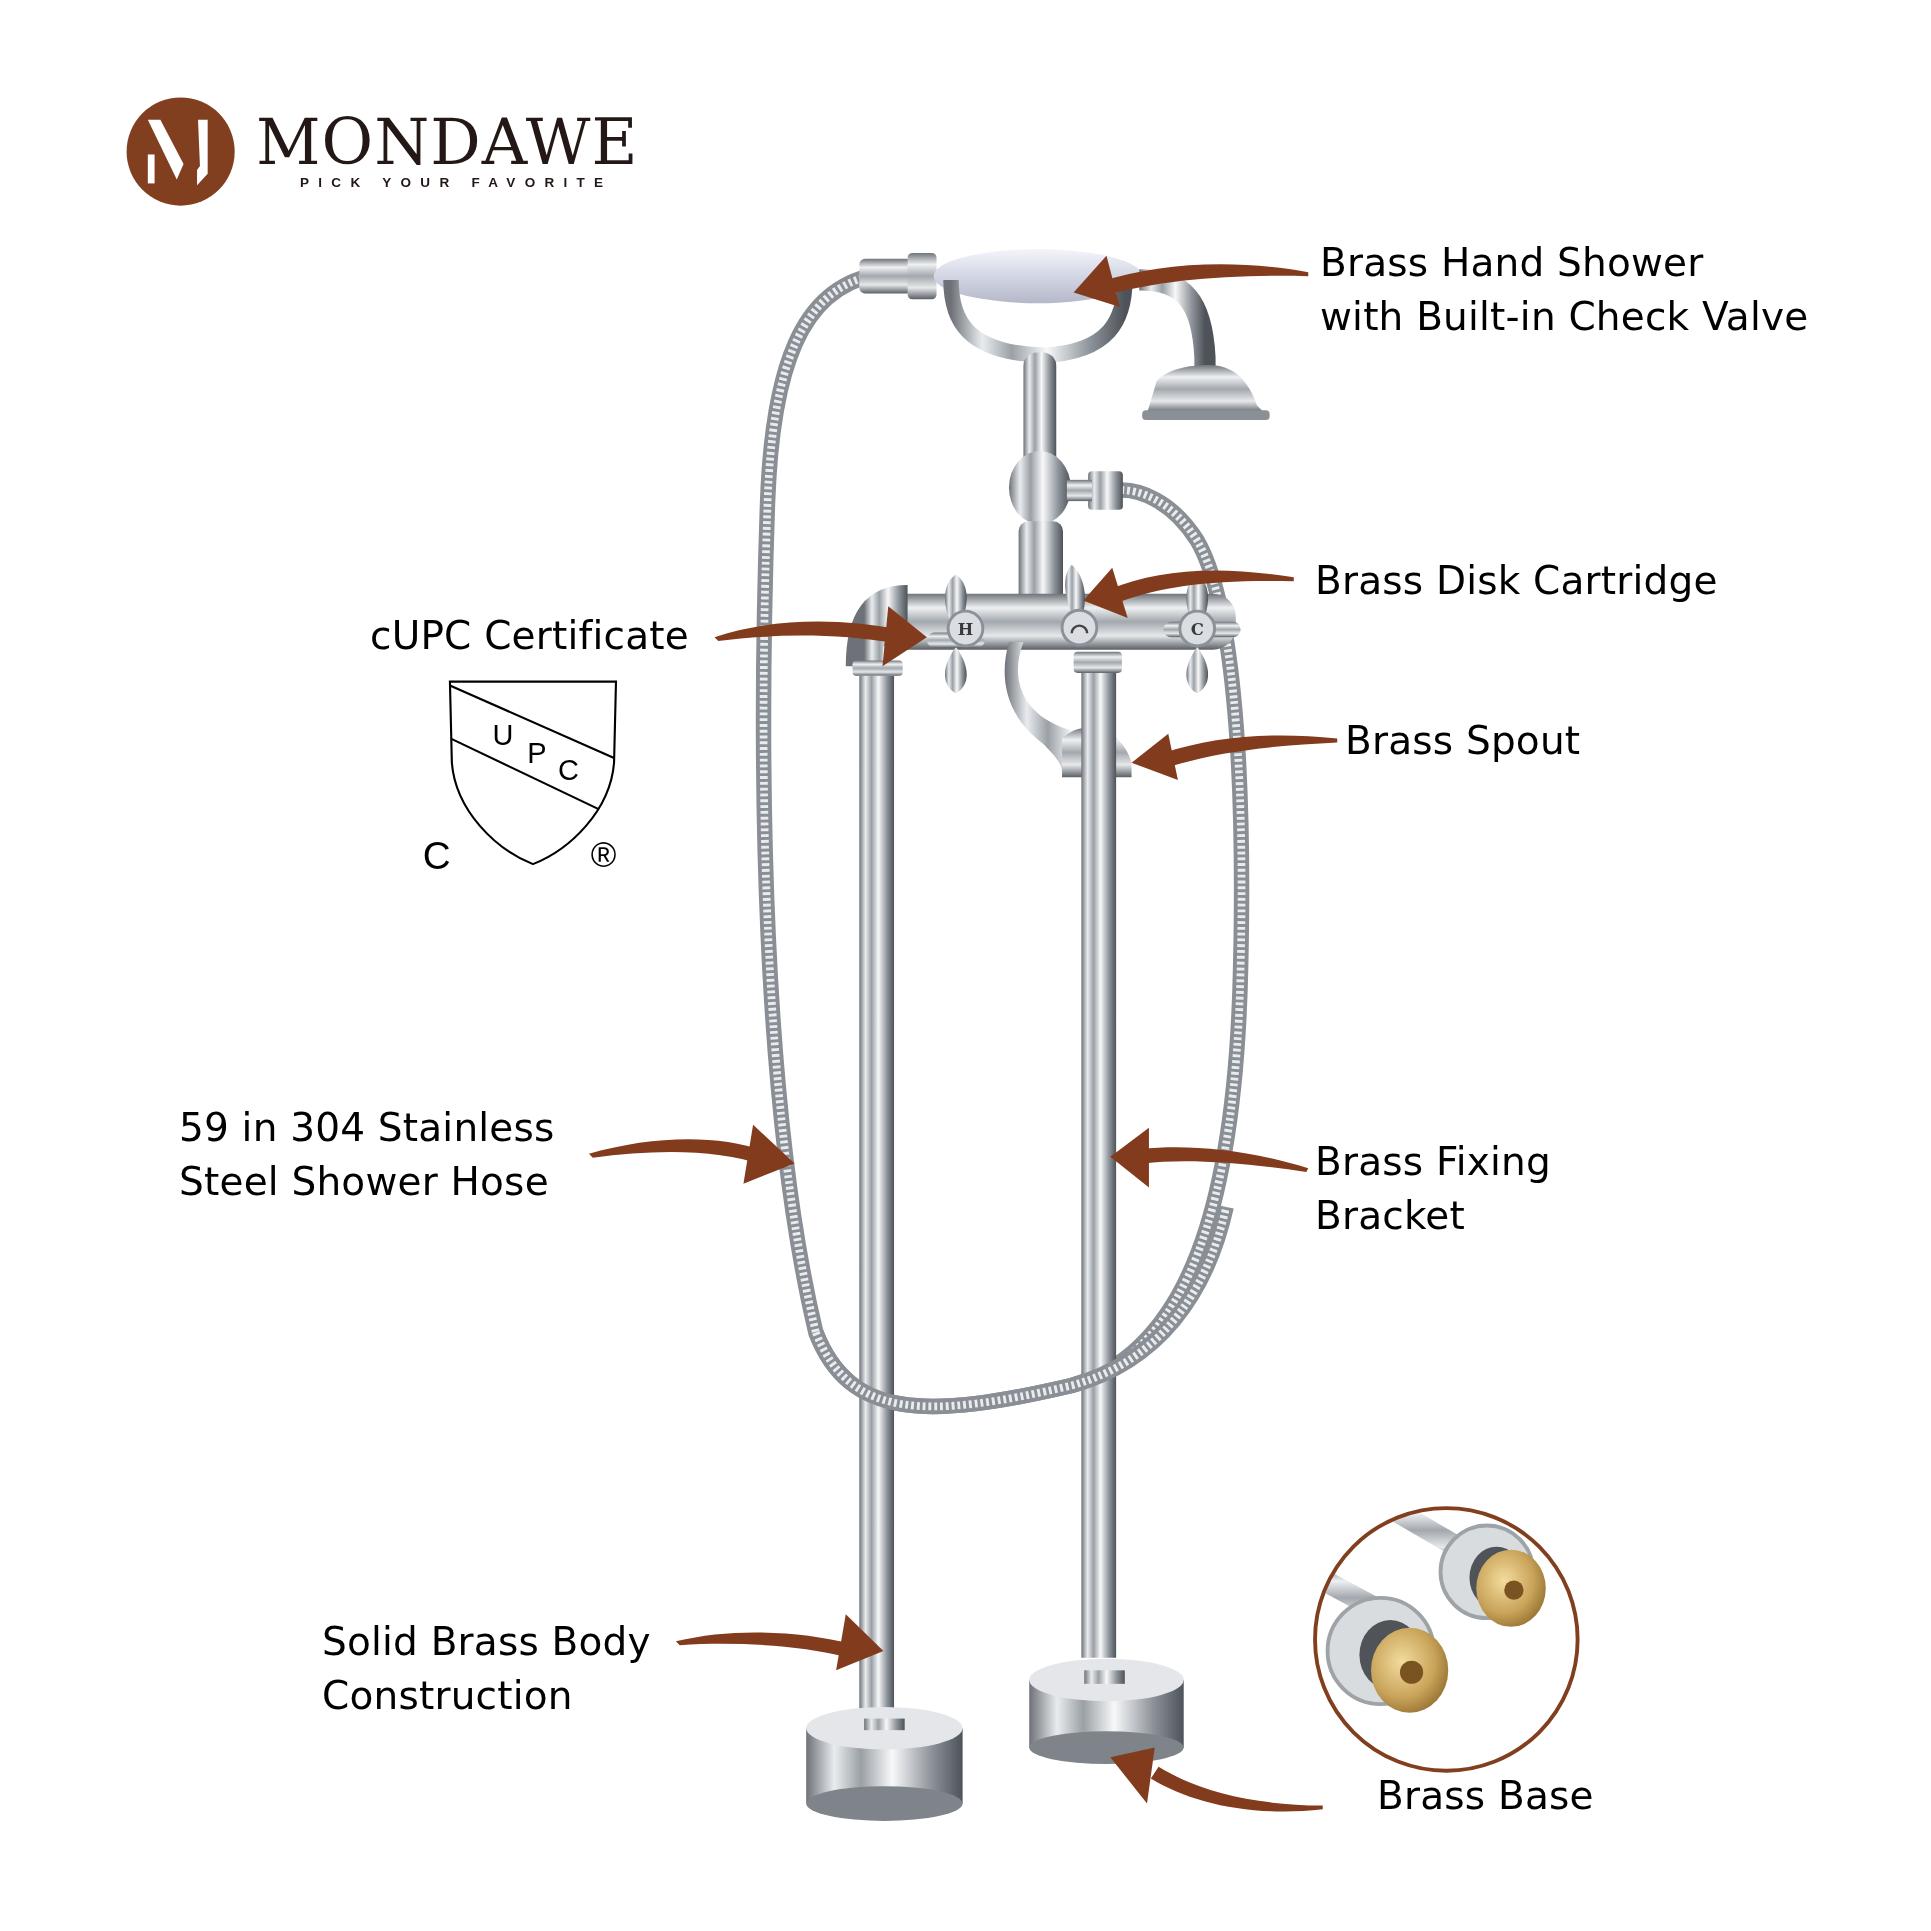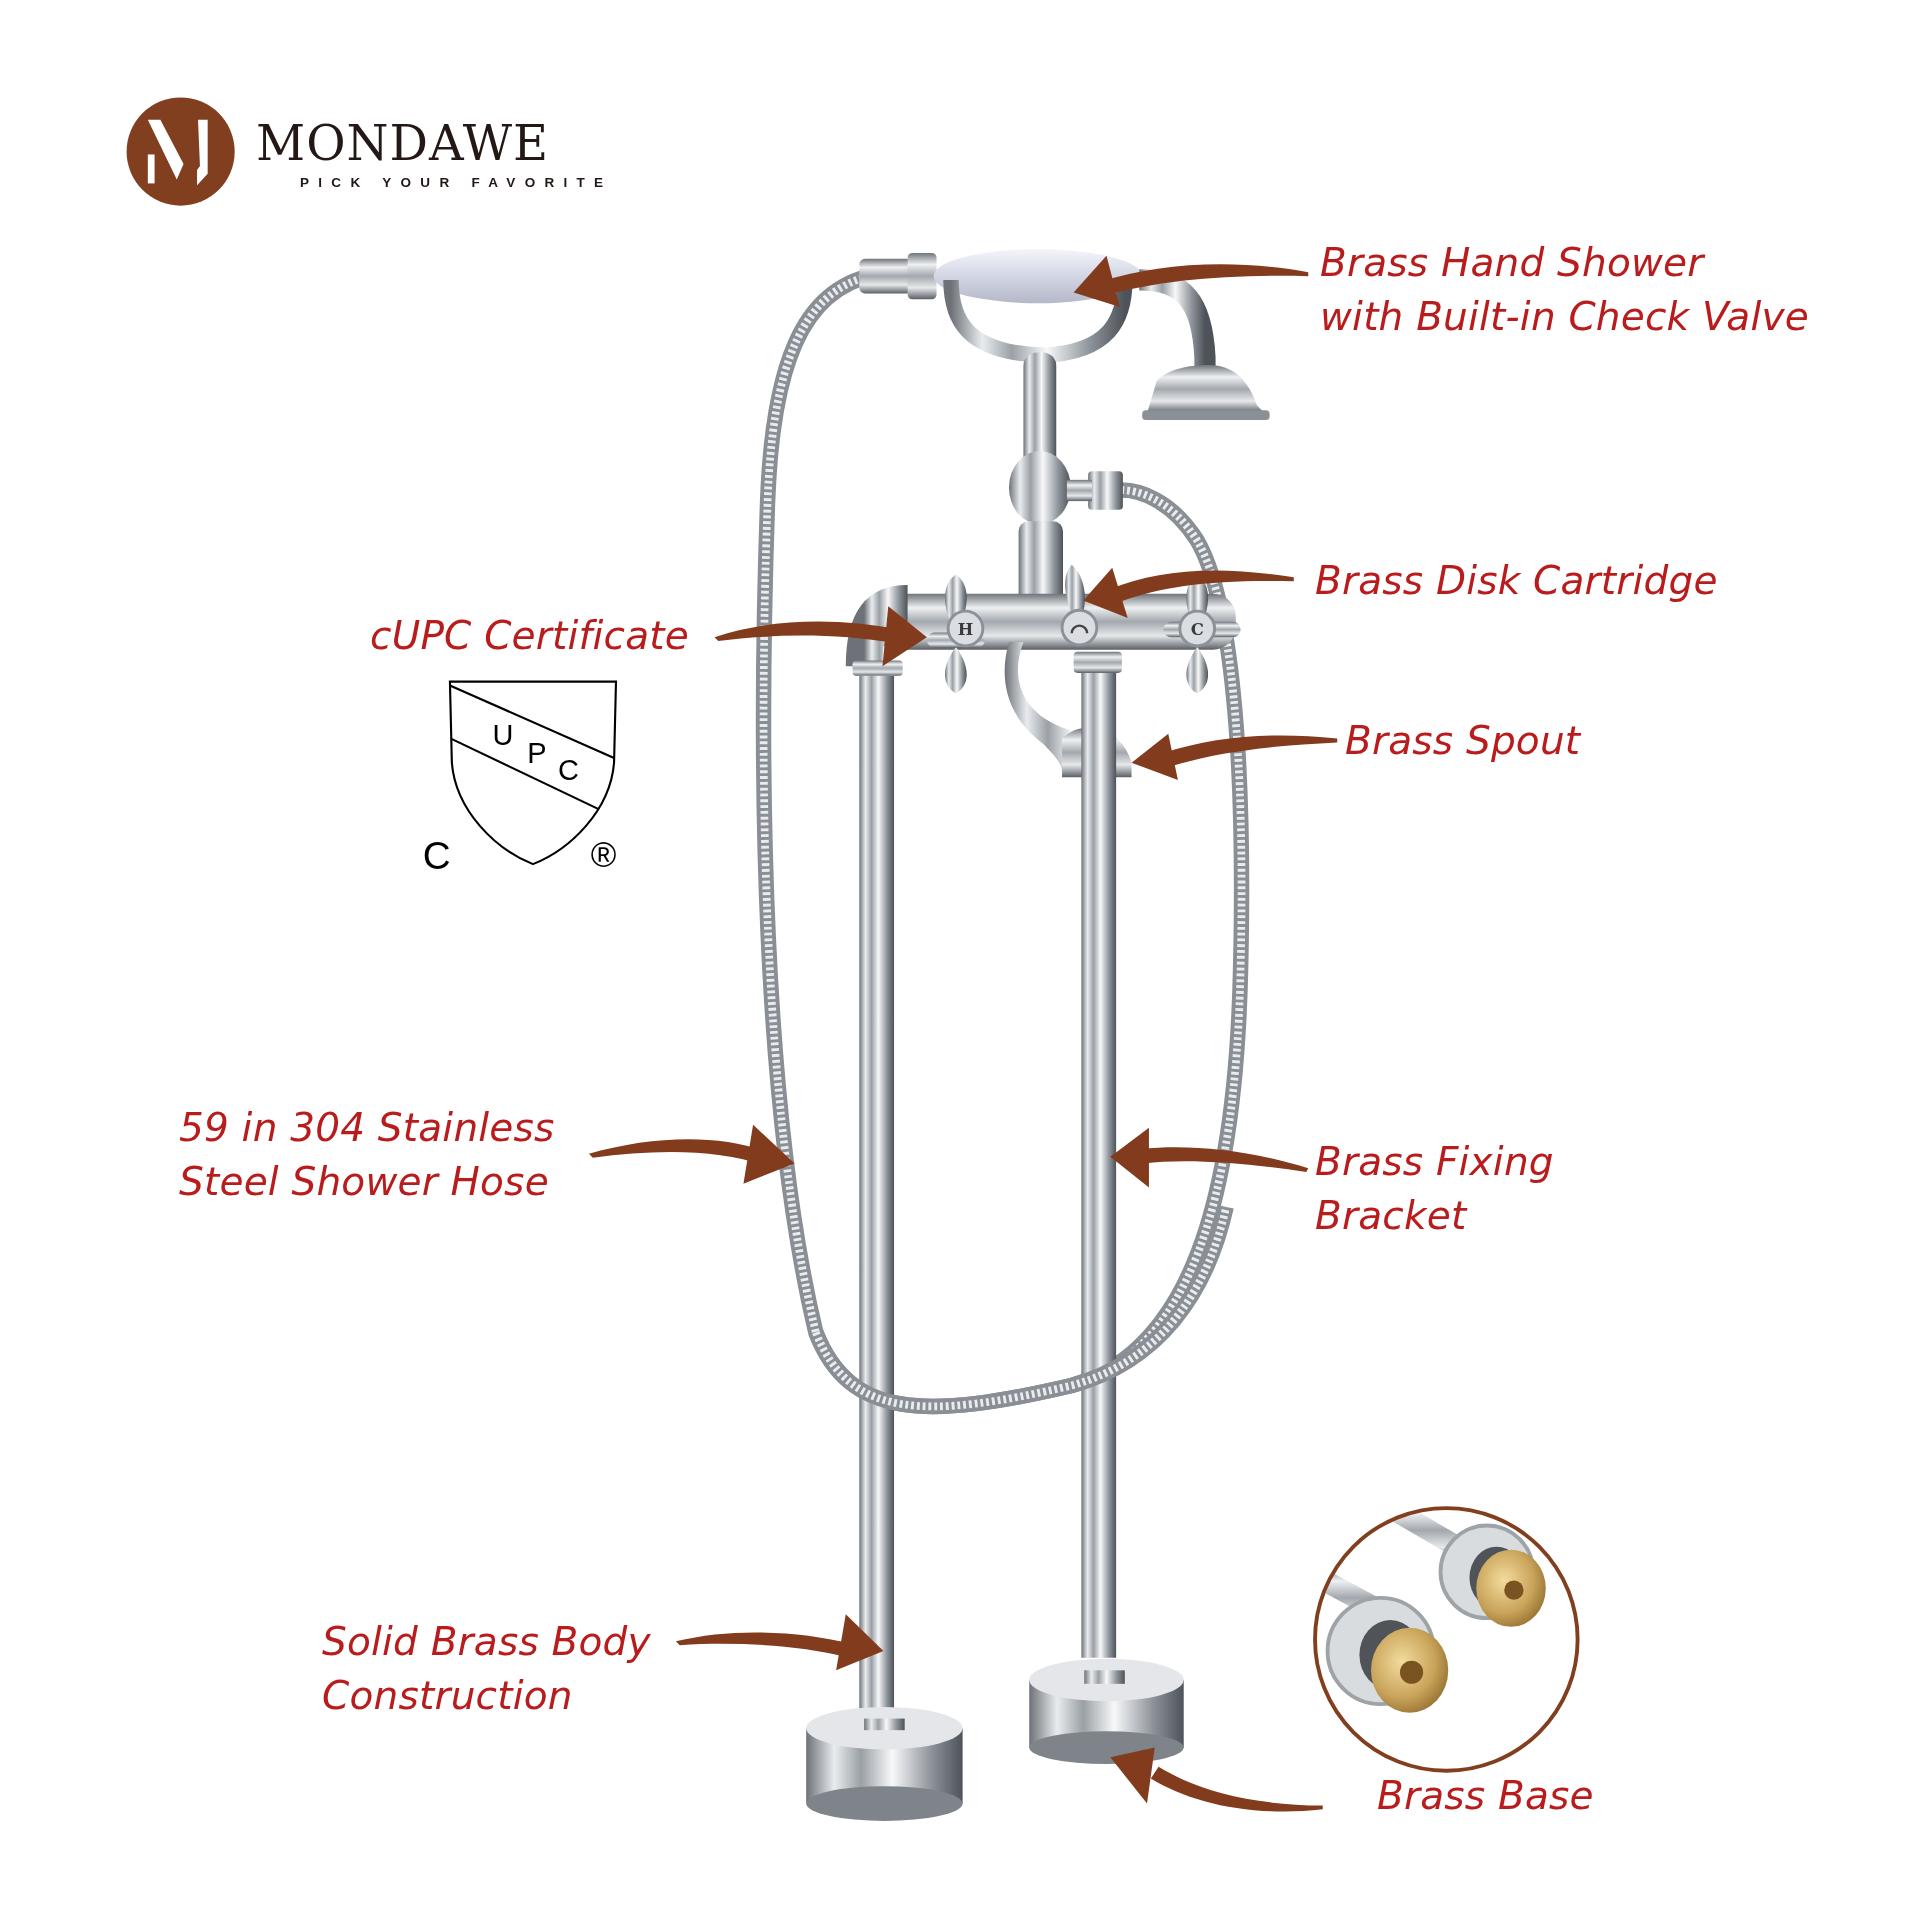--- a/index.html
+++ b/index.html
@@ -1,21 +1,21 @@
 <!DOCTYPE html>
 <html><head>
 <meta charset="utf-8">
 <style>
   html, body { margin:0; padding:0; background:#ffffff; }
   body { width:1931px; height:1931px; position:relative; overflow:hidden;
          font-family:"DejaVu Sans", "Liberation Sans", sans-serif; }
-  .label { position:absolute; color:#b91c1c; font-family:"DejaVu Sans","Liberation Sans",sans-serif;
-           font-size:39px; line-height:54px; letter-spacing:0.2px; white-space:nowrap;font-style:italic; }
+  .label { position:absolute; color:#000000; font-family:"DejaVu Sans","Liberation Sans",sans-serif;
+           font-size:39px; line-height:54px; letter-spacing:0.2px; white-space:nowrap; }
   .logo-word { position:absolute; left:256px; top:114px; font-family:"DejaVu Serif","Liberation Serif",serif;
-               font-size:48px; letter-spacing:1px; color:#231815; line-height:58px; }
+               font-size:63px; letter-spacing:1px; color:#231815; line-height:58px; }
   .logo-tag { position:absolute; left:259px; top:174px; font-family:"Liberation Sans","DejaVu Sans",sans-serif;
               font-size:13.5px; letter-spacing:9.3px; color:#231815; line-height:17.4px; font-weight:bold;padding-left:41px; }
   svg { position:absolute; left:0; top:0; }
   .shield-text { font-family:"Liberation Sans","DejaVu Sans",sans-serif; fill:#000; }
 </style>
 </head>
 <body>
 
 <div>
   <svg width="1931" height="251" viewBox="0 0 2000 260">

